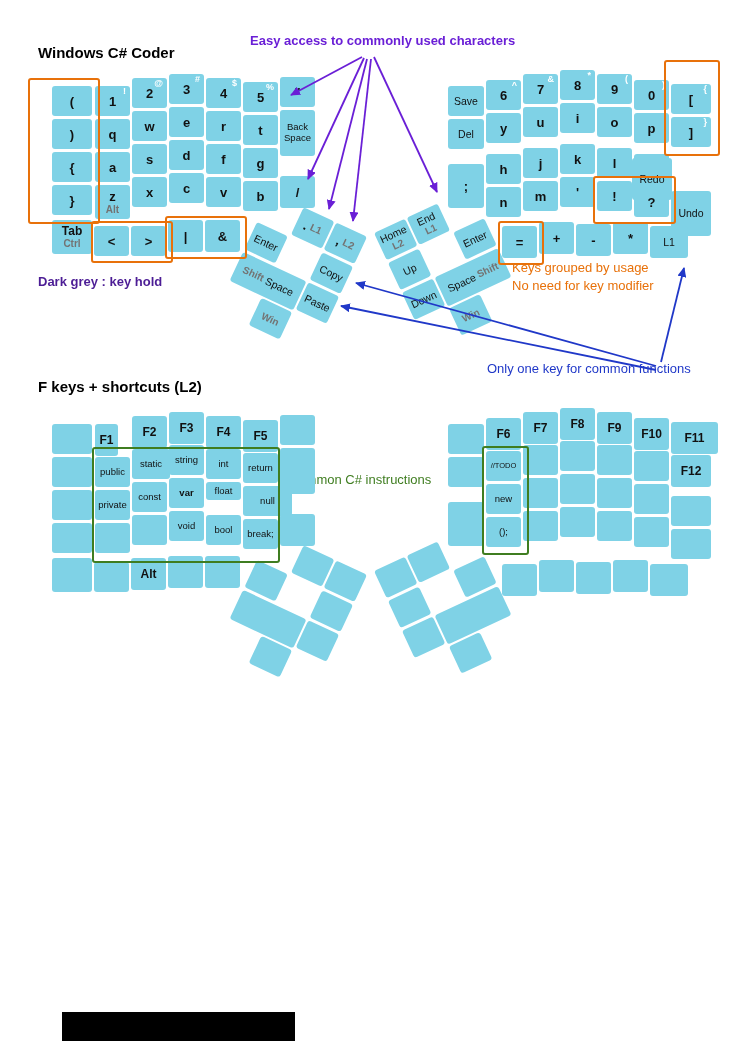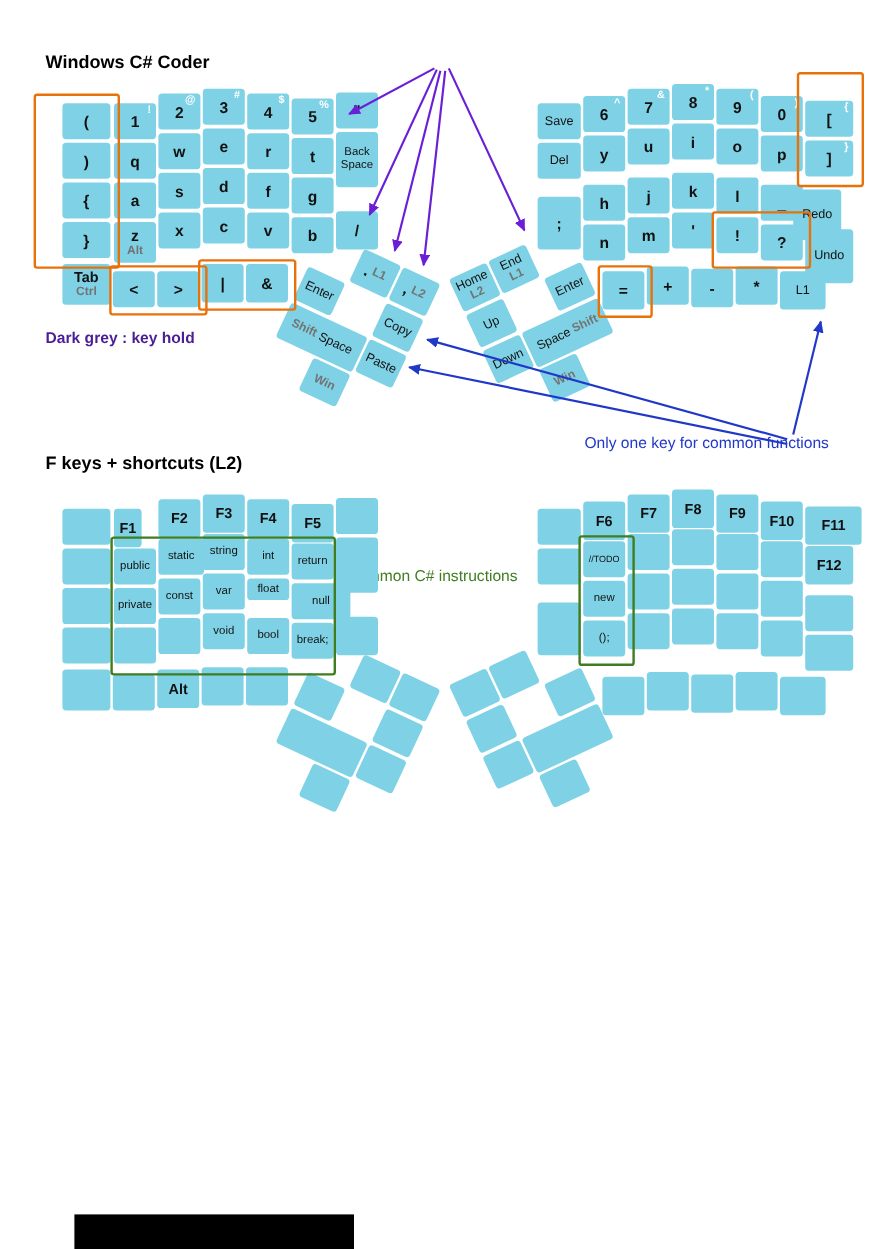--- a/index.html
+++ b/index.html
@@ -30,23 +30,28 @@
   #arrows{position:absolute;left:0;top:0;pointer-events:none;}
   #taskbar{position:absolute;background:#000;}
 </style>
 </head>
 <body>
 
 <div id="page">
 
   <div class="note title" style="left:38px;top:44px">Windows C# Coder</div>
 
+  <div class="note" style="left:250px;top:33px;color:#6a1fd6;font-weight:bold">Easy access to commonly used characters</div>
 
   <div class="note" style="left:38px;top:274px;color:#4c1d95;font-weight:bold">Dark grey : key hold</div>
 
+  <div class="note" style="left:512px;top:259px;color:#e8710a;line-height:18px">
+    <div>Keys grouped by usage</div>
+    <div>No need for key modifier</div>
+  </div>
 
   <div class="note" style="left:487px;top:361px;color:#2038c8">Only one key for common functions</div>
 
   <div class="note" style="left:289px;top:472px;color:#3f7d20">Common C# instructions</div>
 
   <div class="note title" style="left:38px;top:378px">F keys + shortcuts (L2)</div>
 
   <div id="kb-top-left" class="kbgroup">
       <div class="key ch" style="left: 52px; top: 86px; width: 40px; height: 30px;">
         <span class="main">(</span>
@@ -213,21 +218,21 @@
       </div>
       <div class="key ch" style="left: 560px; top: 144px; width: 35px; height: 30px;">
         <span class="main">k</span>
       </div>
       <div class="key ch" style="left: 597px; top: 148px; width: 35px; height: 30px;">
         <span class="main">l</span>
       </div>
       <div class="key ch" style="left: 634px; top: 154px; width: 35px; height: 30px;">
         <span class="main">_</span>
       </div>
-      <div class="key word" style="left: 661px; top: 158px; width: 40px; height: 42px;">
+      <div class="key word" style="left: 632px; top: 158px; width: 40px; height: 42px;">
         <span class="main">Redo</span>
       </div>
       <div class="key ch" style="left: 486px; top: 187px; width: 35px; height: 30px;">
         <span class="main">n</span>
       </div>
       <div class="key ch" style="left: 523px; top: 181px; width: 35px; height: 30px;">
         <span class="main">m</span>
       </div>
       <div class="key ch" style="left: 560px; top: 177px; width: 35px; height: 30px;">
         <span class="main">'</span>
@@ -292,21 +297,21 @@
         <span class="main">return</span>
       </div>
       <div class="key blank" style="left: 280px; top: 448px; width: 35px; height: 46px;"></div>
       <div class="key blank" style="left: 52px; top: 490px; width: 40px; height: 30px;"></div>
       <div class="key cs" style="left: 95px; top: 490px; width: 35px; height: 30px;">
         <span class="main">private</span>
       </div>
       <div class="key cs" style="left: 132px; top: 482px; width: 35px; height: 30px;">
         <span class="main">const</span>
       </div>
-      <div class="key cs" style="left: 169px; top: 478px; width: 35px; height: 30px;">
+      <div class="key cs" style="left: 169px; top: 478px; width: 35px; height: 30px; font-weight: bold;">
         <span class="main">var</span>
       </div>
       <div class="key cs" style="left: 206px; top: 482px; width: 35px; height: 18px;">
         <span class="main">float</span>
       </div>
       <div class="key cs" style="left: 243px; top: 486px; width: 49px; height: 30px;">
         <span class="main">null</span>
       </div>
       <div class="key blank" style="left: 52px; top: 523px; width: 40px; height: 30px;"></div>
       <div class="key blank" style="left: 95px; top: 523px; width: 35px; height: 30px;"></div>

